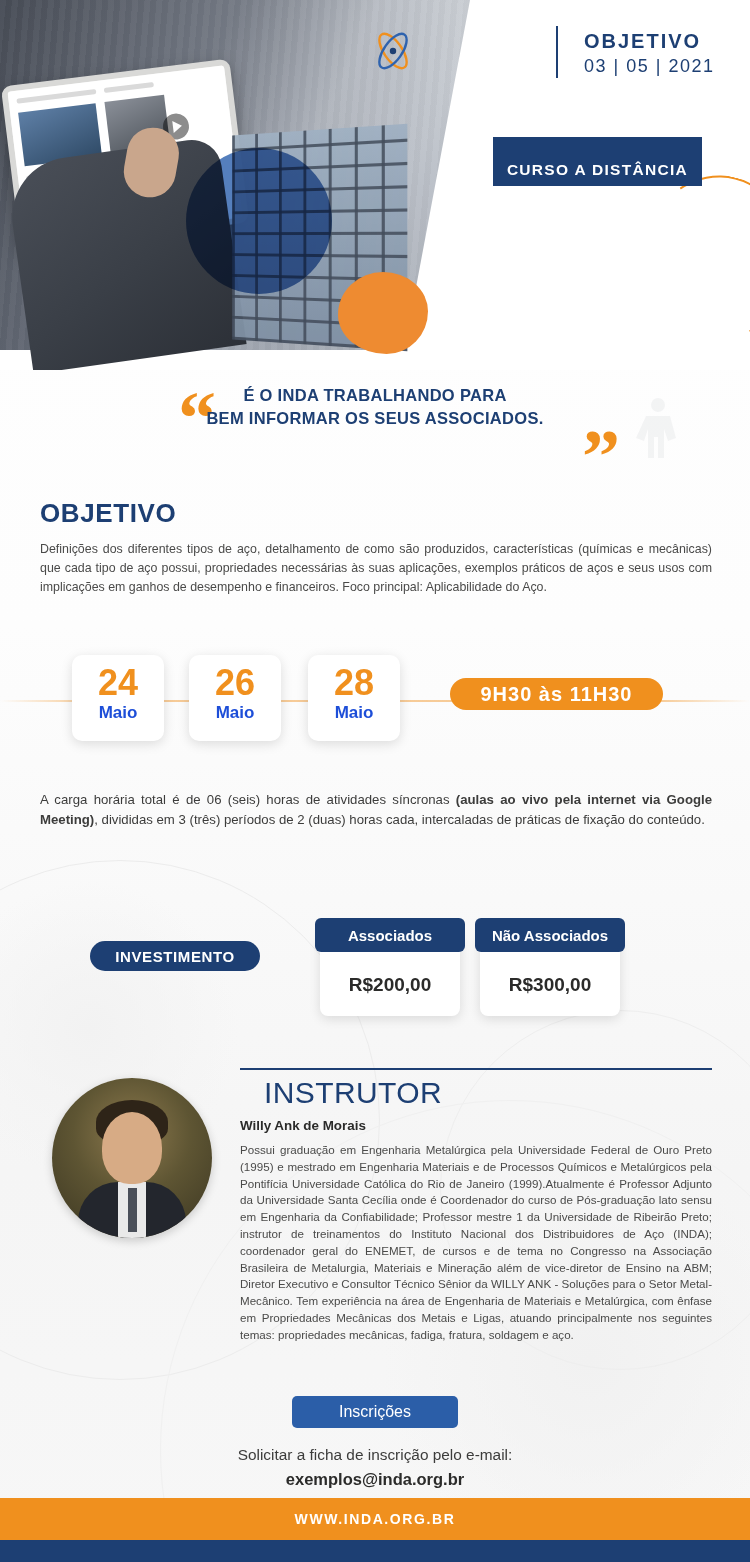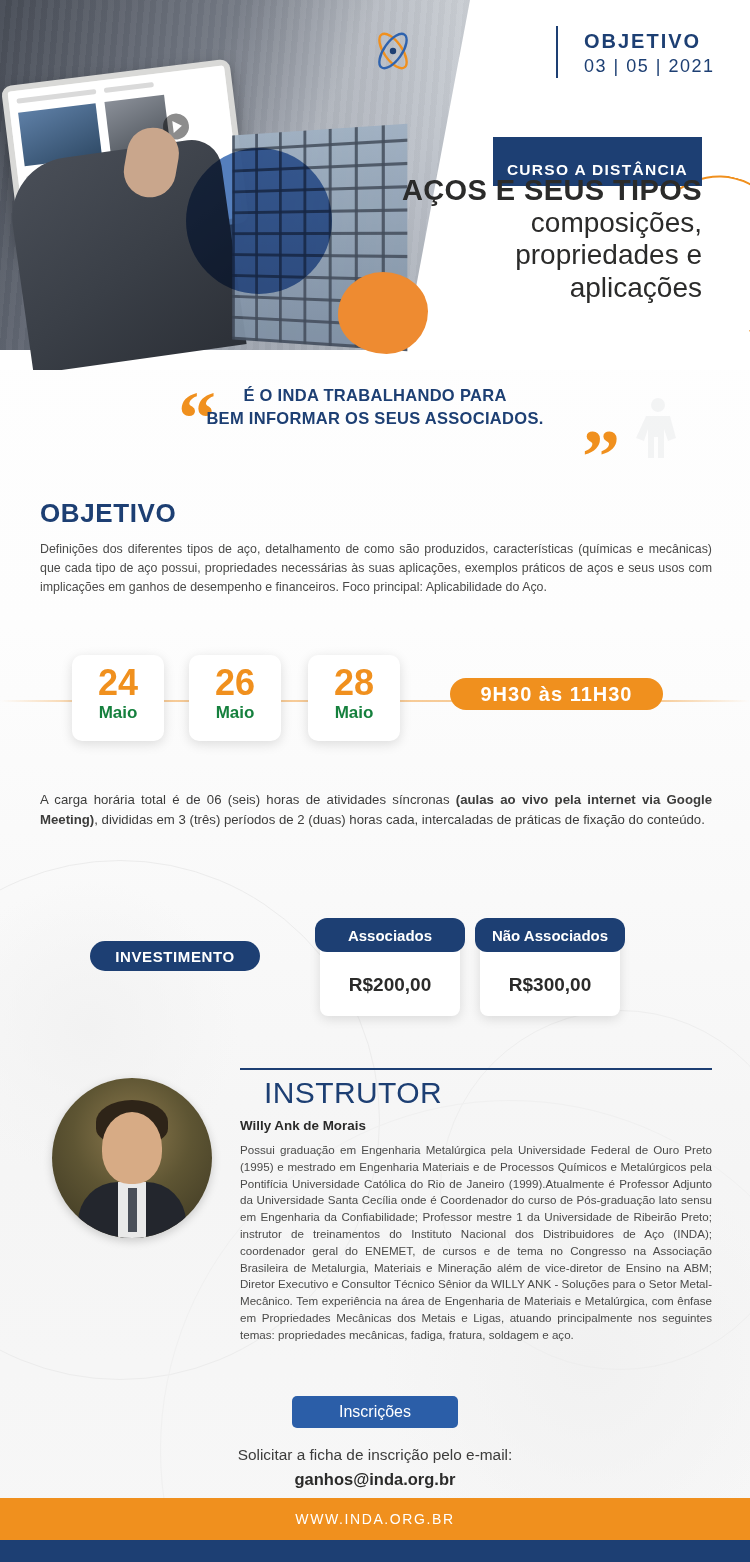--- a/index.html
+++ b/index.html
@@ -132,21 +132,21 @@
 
   
   .dates-line{position:absolute; left:0; top:700px; width:750px; height:2px;
     background:linear-gradient(90deg, rgba(240,144,30,0) 0%, #f0901e 12%, #f0901e 88%, rgba(240,144,30,0) 100%);
     opacity:.45;}
   .date-card{
     position:absolute; width:92px; height:86px; background:#ffffff; border-radius:10px;
     box-shadow:0 3px 12px rgba(0,0,0,.13); text-align:center; padding-top:10px;
   }
   .date-card .d{font-size:36px;font-weight:bold;color:#f0901e;line-height:1;}
-  .date-card .m{font-size:17px;font-weight:bold;color:#15803d;margin-top:2px;}
+  .date-card .m{font-size:17px;font-weight:bold;color:#1d4ed8;margin-top:2px;}
   .dc1{left:72px;top:655px;}
   .dc2{left:189px;top:655px;}
   .dc3{left:308px;top:655px;}
   .hour-pill{
     position:absolute;left:450px;top:678px;width:213px;height:32px;background:#f0901e;border-radius:22px;
     color:#ffffff;font-weight:bold;font-size:20px;letter-spacing:1px;
     display:flex;align-items:center;justify-content:center;
   }
 
   
@@ -156,21 +156,21 @@
   }
   .carga b{font-weight:bold;}
 
   
   .invest-pill{
     position:absolute;left:90px;top:941px;width:170px;height:30px;background:#1d3f73;border-radius:15px;
     color:#fff;font-weight:bold;font-size:15px;letter-spacing:.6px;display:flex;align-items:center;justify-content:center;
   }
   .price-card{position:absolute;width:140px;height:84px;background:#ffffff;border-radius:8px;box-shadow:0 3px 12px rgba(0,0,0,.12);}
   .price-card .head{
-    position:absolute;left:-5px;right:-5px;top:-14px;height:34px;background:#1d3f73;border-radius:12px;
+    position:absolute;left:-5px;right:-5px;top:-14px;height:34px;background:#1d3f73;border-radius:6px;
     color:#fff;font-weight:bold;font-size:15px;display:flex;align-items:center;justify-content:center;
   }
   .price-card .val{position:absolute;left:0;right:0;top:42px;text-align:center;font-size:19px;font-weight:bold;color:#2b2b2a;}
   .pc1{left:320px;top:932px;}
   .pc2{left:480px;top:932px;}
 
   
   .avatar{
     position:absolute;left:52px;top:1078px;width:160px;height:160px;border-radius:50%;
     background:radial-gradient(circle at 50% 35%, #8d7a4e 0%, #5e5533 45%, #3a3521 100%);
@@ -191,21 +191,21 @@
   .btn-inscr{
     position:absolute;left:292px;top:1396px;width:166px;height:32px;background:#2b5ea8;border-radius:5px;
     color:#fff;font-size:16px;display:flex;align-items:center;justify-content:center;
   }
   .solicit{position:absolute;left:0;right:0;top:1446px;text-align:center;font-size:15.4px;color:#3c3c3b;}
   .mail{position:absolute;left:0;right:0;top:1470px;text-align:center;font-size:16.5px;font-weight:bold;color:#2b2b2a;}
 
   
   .footer-orange{position:absolute;left:0;top:1498px;width:750px;height:42px;background:#f0901e;}
   .footer-orange .txt{
-    position:absolute;left:0;right:0;top:13px;text-align:center;color:#ffffff;font-weight:normal;font-size:14px;letter-spacing:1.6px;
+    position:absolute;left:0;right:0;top:13px;text-align:center;color:#ffffff;font-weight:bold;font-size:14px;letter-spacing:1.6px;
   }
   .footer-blue{position:absolute;left:0;top:1540px;width:750px;height:22px;background:#1d3f73;}
 </style>
 </head>
 <body>
 
 <div class="page">
 
   <div class="bg-deco bg-soft-1"></div>
   <div class="bg-deco bg-soft-2"></div>
@@ -248,26 +248,20 @@
         </svg>
       </div>
     </div>
     <div class="logo-divider"></div>
     <div class="informe">
       <div class="t">OBJETIVO</div>
       <div class="d">03 | 05 | 2021</div>
     </div>
 
     <div class="badge-curso">CURSO A DISTÂNCIA</div>
-    <div class="title-block">
-      <div class="title-1">AÇOS E SEUS TIPOS</div>
-      <div class="title-2" style="white-space:pre-line">composições,
-propriedades e
-aplicações</div>
-    </div>
   </div>
 
   <div class="worker">
     <svg width="60" height="68" viewBox="0 0 60 68">
         <path d="M30 6a7 7 0 1 1 0 14 7 7 0 0 1 0-14zM18 24h24l6 22-8 3-4-12v29h-6V45h-4v21h-6V37l-4 12-8-3z" fill="#9aa0a8"></path>
       </svg>
   </div>
 
   <div class="quote-mark qm-left">“</div>
   <div class="quote-mark qm-right">”</div>
@@ -313,19 +307,19 @@
     <div class="av-hair"></div>
     <div class="av-face"></div>
   </div>
   <div class="instr-rule"></div>
   <div class="instr-title">INSTRUTOR</div>
   <div class="instr-name">Willy Ank de Morais</div>
   <div class="instr-bio">Possui graduação em Engenharia Metalúrgica pela Universidade Federal de Ouro Preto (1995) e mestrado em Engenharia Materiais e de Processos Químicos e Metalúrgicos pela Pontifícia Universidade Católica do Rio de Janeiro (1999).Atualmente é Professor Adjunto da Universidade Santa Cecília onde é Coordenador do curso de Pós-graduação lato sensu em Engenharia da Confiabilidade; Professor mestre 1 da Universidade de Ribeirão Preto; instrutor de treinamentos do Instituto Nacional dos Distribuidores de Aço (INDA); coordenador geral do ENEMET, de cursos e de tema no Congresso na Associação Brasileira de Metalurgia, Materiais e Mineração além de vice-diretor de Ensino na ABM; Diretor Executivo e Consultor Técnico Sênior da WILLY ANK - Soluções para o Setor Metal-Mecânico. Tem experiência na área de Engenharia de Materiais e Metalúrgica, com ênfase em Propriedades Mecânicas dos Metais e Ligas, atuando principalmente nos seguintes temas: propriedades mecânicas, fadiga, fratura, soldagem e aço.</div>
 
   <div class="btn-inscr">Inscrições</div>
   <div class="solicit">Solicitar a ficha de inscrição pelo e-mail:</div>
-  <div class="mail">ganhos@inda.org.br</div>
+  <div class="mail">exemplos@inda.org.br</div>
 
   <div class="footer-orange">
     <div class="txt">WWW.INDA.ORG.BR</div>
   </div>
   <div class="footer-blue"></div>
 </div>
 
 </body></html>

